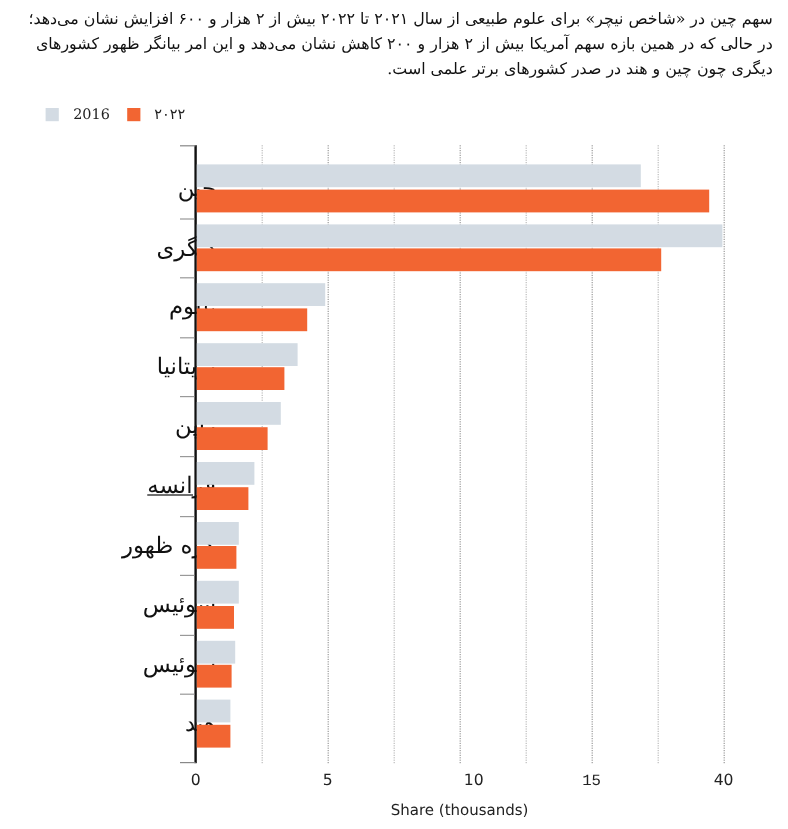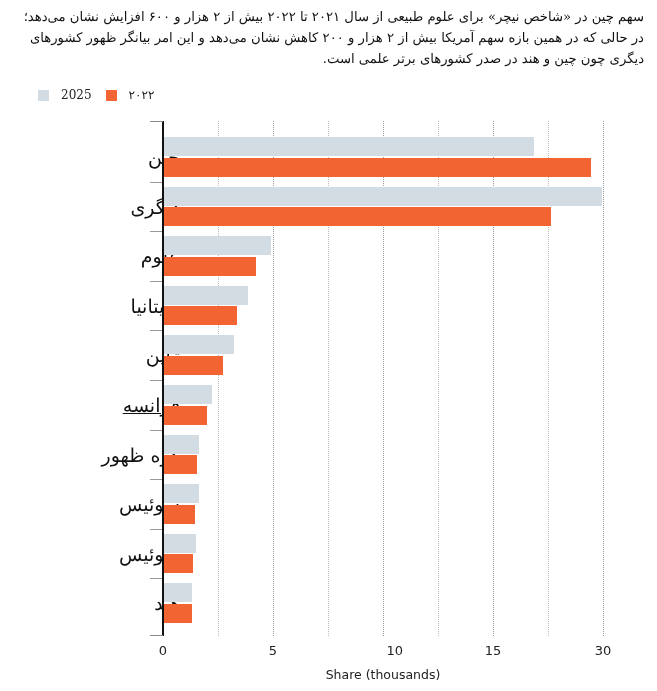--- a/index.html
+++ b/index.html
@@ -30,21 +30,21 @@
     font-family:"DejaVu Sans", sans-serif; font-size:12.5px; color:#222; }
 </style>
 </head>
 <body>
 
 <div class="caption">سهم چین در «شاخص نیچر» برای علوم طبیعی از سال ۲۰۲۱ تا ۲۰۲۲ بیش از ۲ هزار و ۶۰۰ افزایش نشان می‌دهد؛ در حالی که در همین بازه سهم آمریکا بیش از ۲ هزار و ۲۰۰ کاهش نشان می‌دهد و این امر بیانگر ظهور کشورهای دیگری چون چین و هند در صدر کشورهای برتر علمی است.</div>
 
 <div class="legend">
   <div class="legend-item">
     <span class="swatch" style="background:#d3dbe3"></span>
-    <span class="legend-label">2025</span>
+    <span class="legend-label">2016</span>
   </div>
   <div class="legend-item">
     <span class="swatch" style="background:#f26532"></span>
     <span class="legend-label">۲۰۲۲</span>
   </div>
 </div>
 
 <div id="chart">
     <div class="grid" style="left: 218px;"></div>
     <div class="grid major" style="left: 273px;"></div>
@@ -53,22 +53,22 @@
     <div class="grid" style="left: 438px;"></div>
     <div class="grid major" style="left: 493px;"></div>
     <div class="grid" style="left: 548px;"></div>
     <div class="grid major" style="left: 603px;"></div>
     <div class="yaxis"></div>
     <div class="topcap"></div>
     <div class="botcap"></div>
     <div class="xtick" style="left: 163px;">0</div>
     <div class="xtick" style="left: 273px;">5</div>
     <div class="xtick" style="left: 383px; text-align: right;">10</div>
-    <div class="xtick" style="left: 493px;">15</div>
-    <div class="xtick" style="left: 603px;">30</div>
+    <div class="xtick" style="left: 493px; font-family: Liberation Mono, monospace;">15</div>
+    <div class="xtick" style="left: 603px;">40</div>
     <div class="cat-label" style="top: 145px;">چین</div>
     <div class="bar" style="top: 137px; width: 369.6px; background: rgb(211, 219, 227);"></div>
     <div class="bar" style="top: 157.5px; width: 426.8px; background: rgb(242, 101, 50);"></div>
     <div class="tick" style="top: 181.6px;"></div>
     <div class="cat-label" style="top: 194.6px;">دیگری</div>
     <div class="bar" style="top: 186.6px; width: 437.8px; background: rgb(211, 219, 227);"></div>
     <div class="bar" style="top: 207.1px; width: 387.2px; background: rgb(242, 101, 50);"></div>
     <div class="tick" style="top: 231.2px;"></div>
     <div class="cat-label" style="top: 244.2px;">علوم</div>
     <div class="bar" style="top: 236.2px; width: 106.7px; background: rgb(211, 219, 227);"></div>

